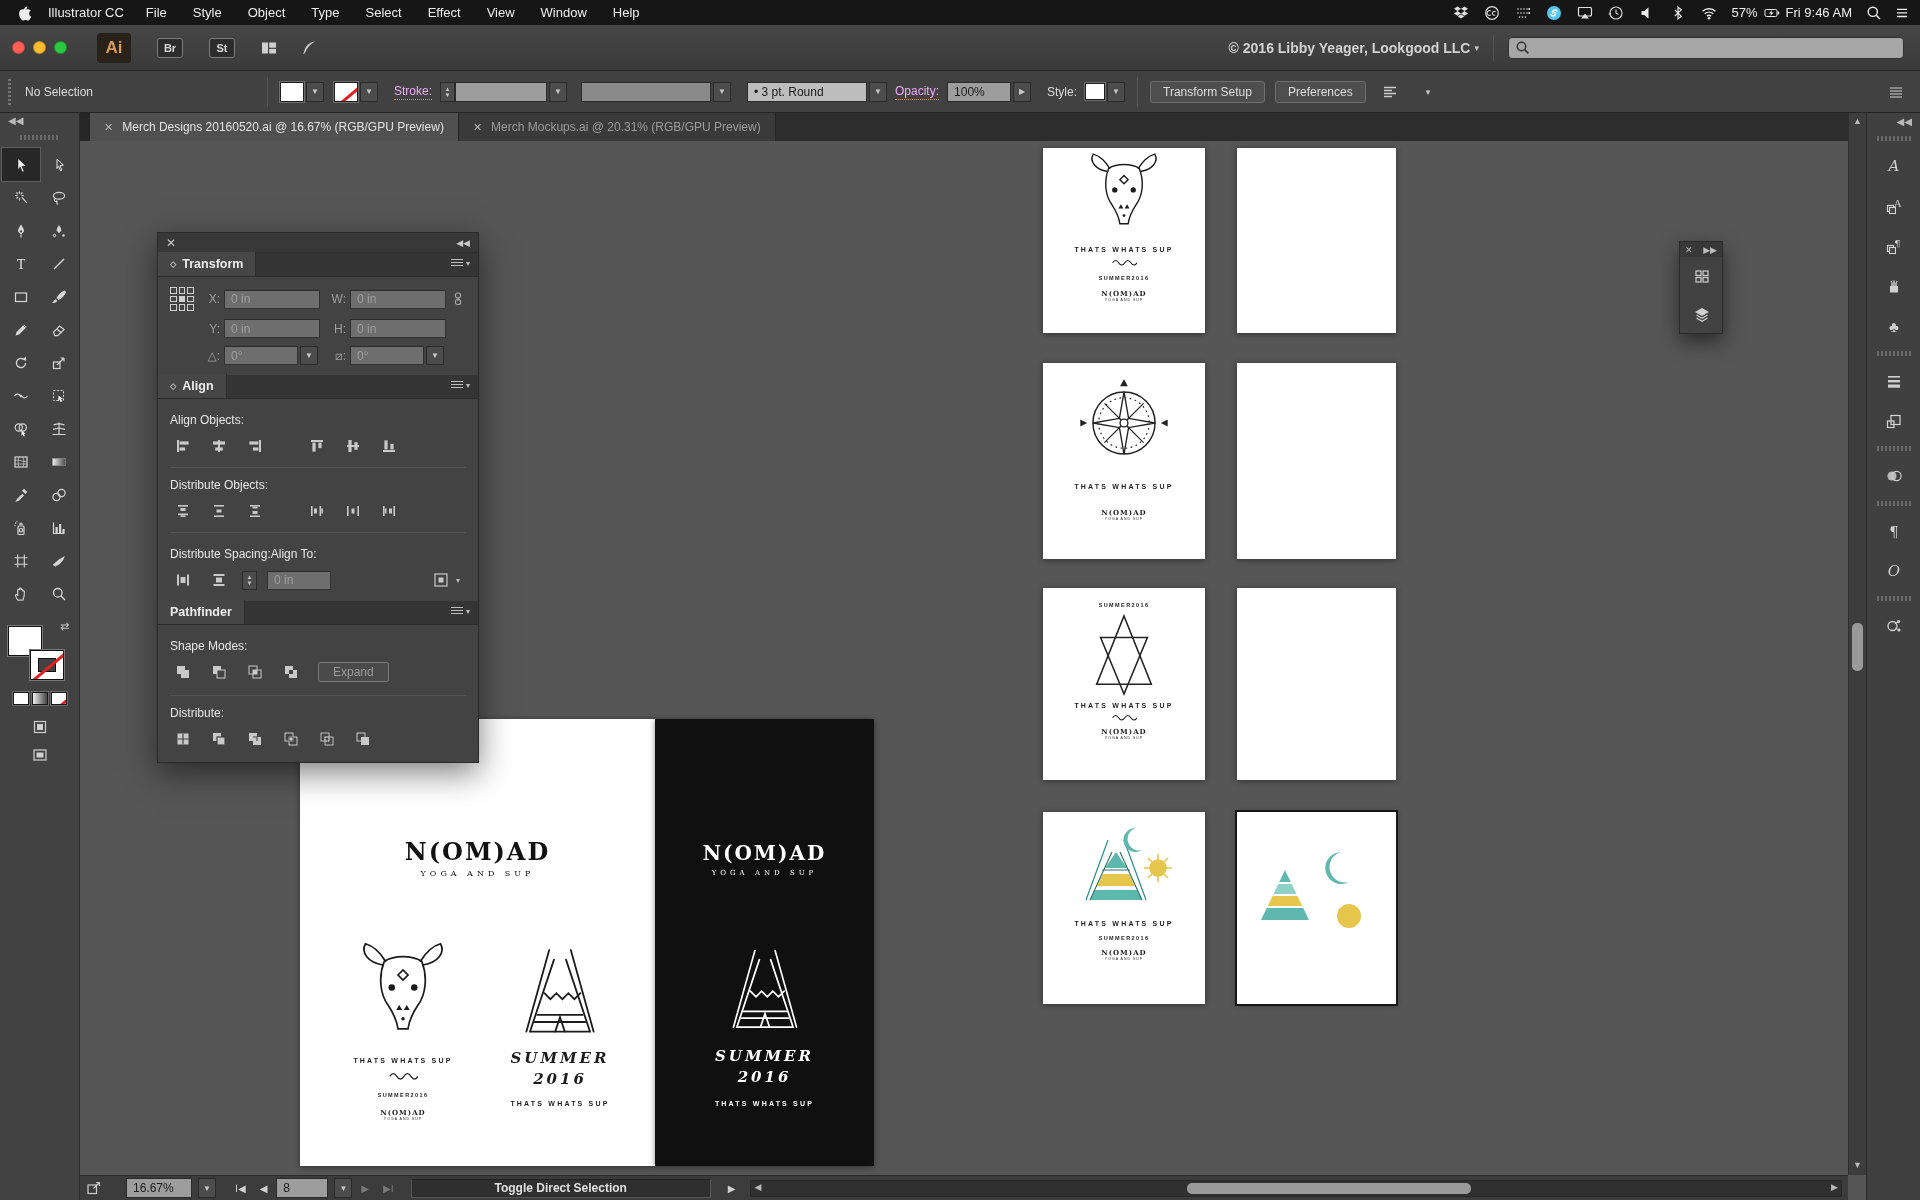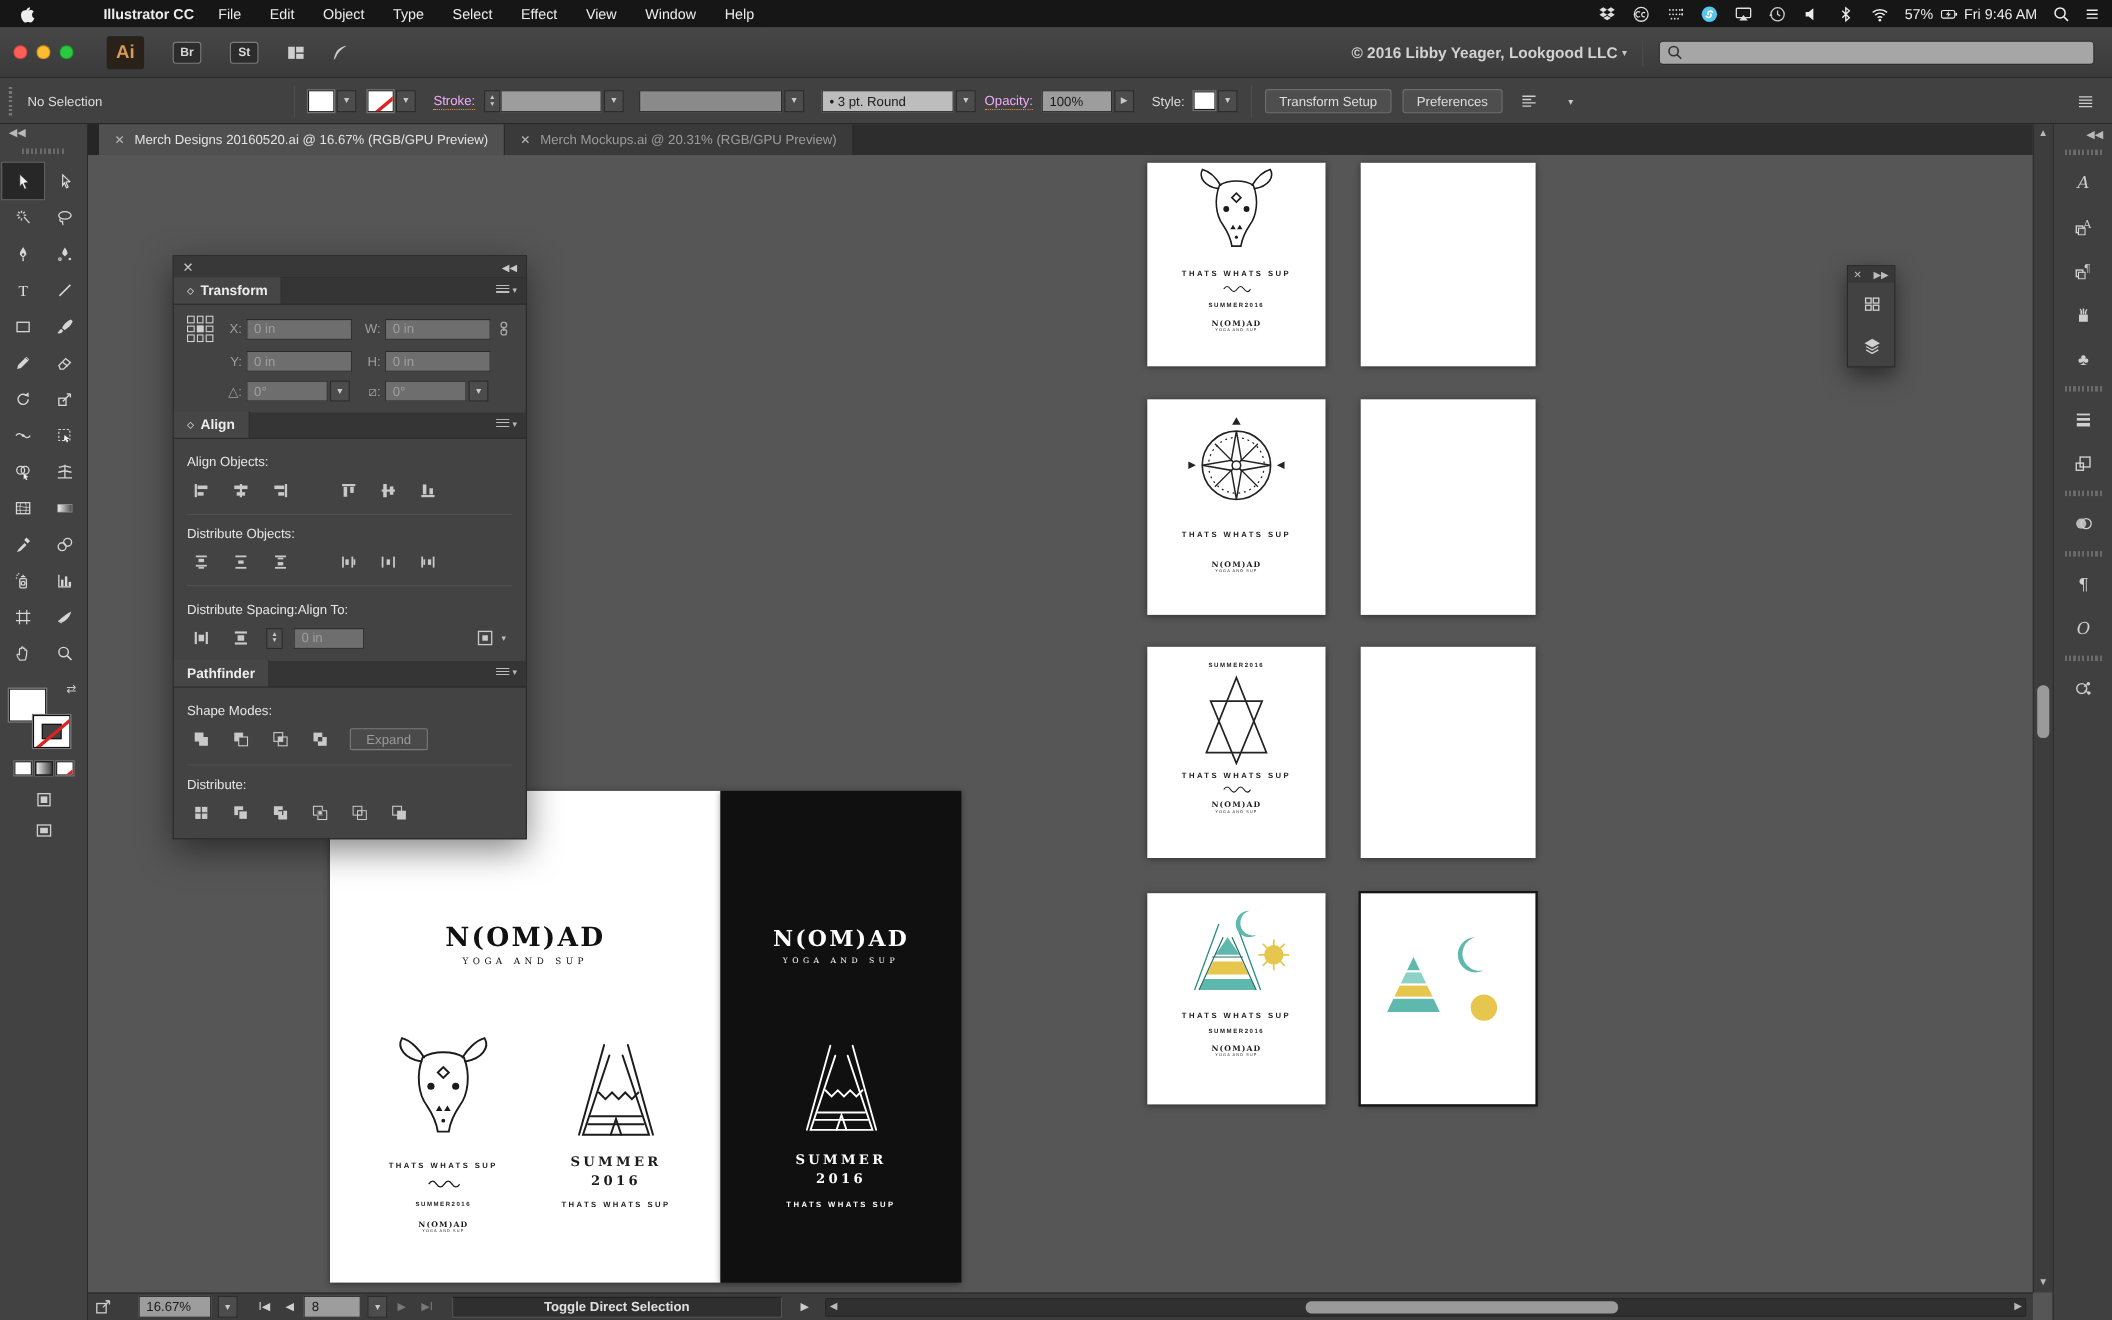--- a/index.html
+++ b/index.html
@@ -6,21 +6,21 @@
   html,body { width:1920px; height:1200px; overflow:hidden; background:#565656;
               font-family:"Liberation Sans",sans-serif; -webkit-font-smoothing:antialiased; }
   .abs { position:absolute; }
   .row { display:flex; align-items:center; }
   svg { display:block; }
 
   
   #menubar { position:absolute; left:0; top:0; width:1920px; height:25px; background:#161616;
              display:flex; align-items:center; color:#ededed; font-size:13px; padding:0 10px; }
   #menubar .apple { margin:0 14px 0 8px; }
-  #menubar .appname { font-weight:bold; margin-right:22px;margin-left:46px; }
+  #menubar .appname { font-weight:normal; margin-right:22px; }
   #menu-items { display:flex; gap:26px; }
   #menu-items span { cursor:default; }
   .spacer { flex:1; }
   #menu-status { display:flex; align-items:center; gap:14px; margin-right:12px; }
   #menu-status .mi { width:17px; height:17px; display:flex; align-items:center; justify-content:center; }
   .mb-text { margin:0 6px 0 2px; font-size:13px; }
   #menubar .clock { margin:0 14px 0 6px; }
 
   
   #titlebar { position:absolute; left:0; top:25px; width:1920px; height:46px;
@@ -88,21 +88,21 @@
   .fs-swap { position:absolute; right:2px; top:0; color:#c5c5c5; font-size:11px; }
   .mini-swatches { display:flex; gap:3px; justify-content:center; margin-top:8px; }
   .mini-swatches .ms { width:16px; height:13px; border:1px solid #1a1a1a; box-shadow:0 0 0 1px #6b6b6b; position:relative; overflow:hidden; }
   .toolbar-extra { display:flex; flex-direction:column; align-items:center; gap:12px; margin-top:14px; }
 
   
   #canvas { position:absolute; left:80px; top:28px; width:1768px; height:1034px; background:#565656; overflow:hidden; }
   .ab { position:absolute; background:#fff; box-shadow:0 1px 6px rgba(0,0,0,.45); overflow:hidden; }
   .ab-col { display:flex; flex-direction:column; align-items:center; }
   .caps { font-weight:bold; font-size:7px; letter-spacing:2.2px; color:#1d1d1d; text-align:center; white-space:nowrap; }
-  .caps.big { font-size:12px; letter-spacing:3px; }
+  .caps.big { font-size:15px; letter-spacing:3px;font-style:italic; }
   .caps.sm { font-size:5.5px; letter-spacing:1.4px; }
   .minilogo { font-family:"DejaVu Serif",serif; font-weight:bold; font-size:7px; letter-spacing:1px;
               color:#1d1d1d; text-align:center; }
   .minisub { font-size:3.5px; letter-spacing:1px; color:#1d1d1d; text-align:center; }
   .biglogo { font-family:"DejaVu Serif",serif; font-weight:bold; font-size:24px; letter-spacing:2px;
              color:#111; text-align:center; }
   .bigtag  { font-size:8px; letter-spacing:4px; color:#111; text-align:center; font-family:"DejaVu Serif",serif; }
   .ab.black { background:#101010; }
   .ab.black .caps,.ab.black .minilogo,.ab.black .biglogo,.ab.black .bigtag { color:#fff; }
   .ab.selected { outline:2px solid #161616; }
@@ -170,21 +170,21 @@
 
   <div id="menubar">
     <span class="apple">
         <svg width="16" height="16" viewBox="0 0 16 16">
           <path fill="#ededed" d="M8.4 4.1c.6-.7 1-1.7.9-2.6-.9.1-1.9.6-2.5 1.3-.5.6-1 1.6-.9 2.5 1 0 1.9-.5 2.5-1.2zm2.7 4.3c0-1.8 1.5-2.7 1.6-2.7-.9-1.3-2.2-1.4-2.7-1.5-1.2-.1-2.2.7-2.8.7-.6 0-1.5-.7-2.4-.6-1.3 0-2.4.7-3.1 1.8-1.3 2.3-.3 5.7 1 7.5.6.9 1.4 1.9 2.4 1.9.9 0 1.3-.6 2.4-.6s1.5.6 2.4.6c1 0 1.7-.9 2.3-1.8.7-1 1-2 1-2.1-.1 0-2.1-.8-2.1-3.2z"></path>
         </svg>
       </span>
     <span class="appname">Illustrator CC</span>
     <nav id="menu-items">
         <span>File</span>
-        <span>Edit</span>
+        <span>Style</span>
         <span>Object</span>
         <span>Type</span>
         <span>Select</span>
         <span>Effect</span>
         <span>View</span>
         <span>Window</span>
         <span>Help</span>
       </nav>
     <div class="spacer"></div>
     <div id="menu-status">

